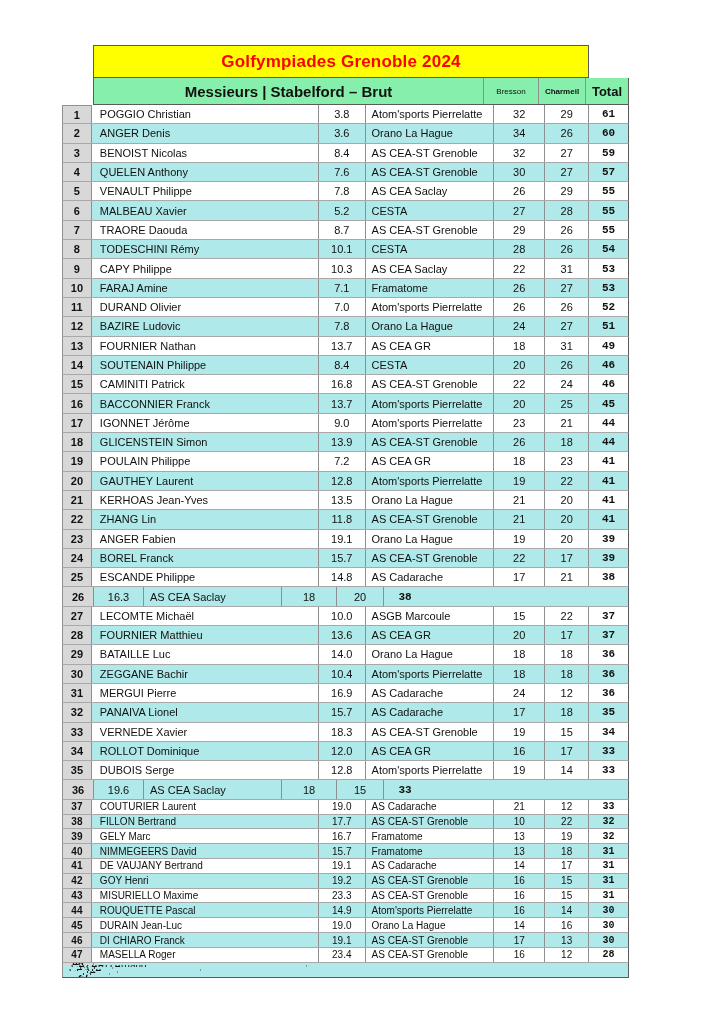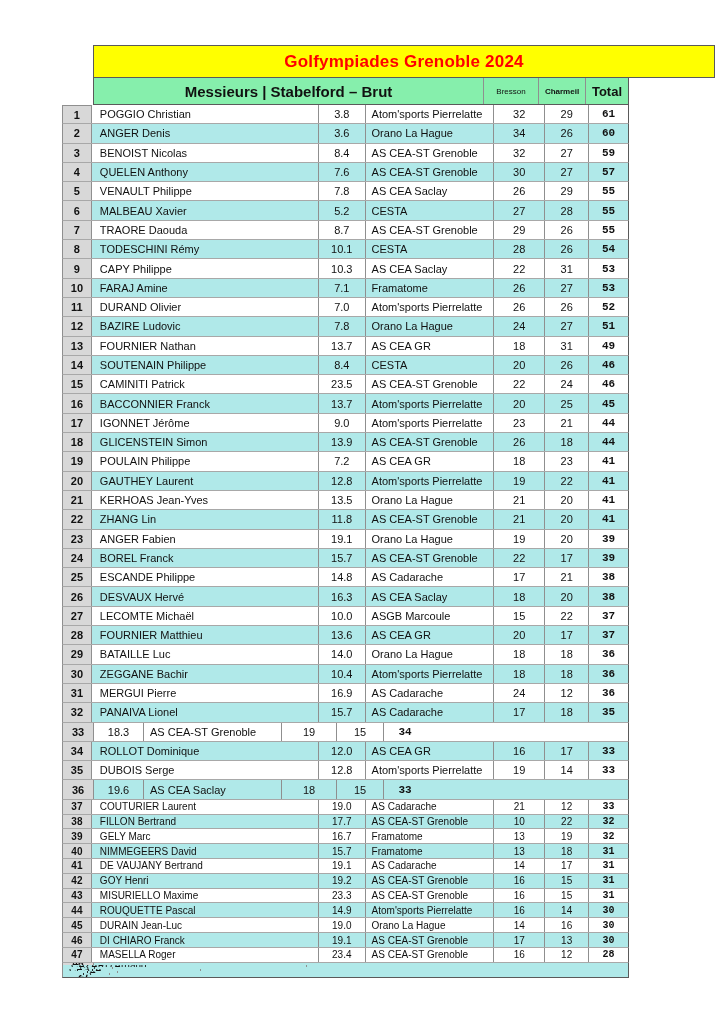--- a/index.html
+++ b/index.html
@@ -13,21 +13,21 @@
     overflow: hidden;
   }
   .tbl {
     position: absolute;
     left: 62px;
     top: 45px;
     width: 567px;
   }
   .title-row {
     margin-left: 31px;
-    width: 622px;
+    width: 496px;
     height: 33px;
     background: #ffff00;
     border: 1px solid #5a5a5a;
     display: flex;
     align-items: center;
     justify-content: center;
     color: #ff0000;
     font-size: 17px;
     font-weight: bold;
     letter-spacing: 0.2px;
@@ -224,21 +224,21 @@
           <div class="cell c-name">SOUTENAIN Philippe</div>
           <div class="cell c-index">8.4</div>
           <div class="cell c-club">CESTA</div>
           <div class="cell c-bresson">20</div>
           <div class="cell c-charmeil">26</div>
           <div class="cell c-total">46</div>
         </div>
         <div class="row">
           <div class="cell c-rank">15</div>
           <div class="cell c-name">CAMINITI Patrick</div>
-          <div class="cell c-index">23.5</div>
+          <div class="cell c-index">16.8</div>
           <div class="cell c-club">AS CEA-ST Grenoble</div>
           <div class="cell c-bresson">22</div>
           <div class="cell c-charmeil">24</div>
           <div class="cell c-total">46</div>
         </div>
         <div class="row alt">
           <div class="cell c-rank">16</div>
           <div class="cell c-name">BACCONNIER Franck</div>
           <div class="cell c-index">13.7</div>
           <div class="cell c-club">Atom'sports Pierrelatte</div>
@@ -322,21 +322,20 @@
           <div class="cell c-rank">25</div>
           <div class="cell c-name">ESCANDE Philippe</div>
           <div class="cell c-index">14.8</div>
           <div class="cell c-club">AS Cadarache</div>
           <div class="cell c-bresson">17</div>
           <div class="cell c-charmeil">21</div>
           <div class="cell c-total">38</div>
         </div>
         <div class="row alt">
           <div class="cell c-rank">26</div>
-          <div class="cell c-name">DESVAUX Hervé</div>
           <div class="cell c-index">16.3</div>
           <div class="cell c-club">AS CEA Saclay</div>
           <div class="cell c-bresson">18</div>
           <div class="cell c-charmeil">20</div>
           <div class="cell c-total">38</div>
         </div>
         <div class="row">
           <div class="cell c-rank">27</div>
           <div class="cell c-name">LECOMTE Michaël</div>
           <div class="cell c-index">10.0</div>
@@ -385,20 +384,21 @@
           <div class="cell c-rank">32</div>
           <div class="cell c-name">PANAIVA Lionel</div>
           <div class="cell c-index">15.7</div>
           <div class="cell c-club">AS Cadarache</div>
           <div class="cell c-bresson">17</div>
           <div class="cell c-charmeil">18</div>
           <div class="cell c-total">35</div>
         </div>
         <div class="row">
           <div class="cell c-rank">33</div>
+          <div class="cell c-name">VERNEDE Xavier</div>
           <div class="cell c-index">18.3</div>
           <div class="cell c-club">AS CEA-ST Grenoble</div>
           <div class="cell c-bresson">19</div>
           <div class="cell c-charmeil">15</div>
           <div class="cell c-total">34</div>
         </div>
         <div class="row alt">
           <div class="cell c-rank">34</div>
           <div class="cell c-name">ROLLOT Dominique</div>
           <div class="cell c-index">12.0</div>

